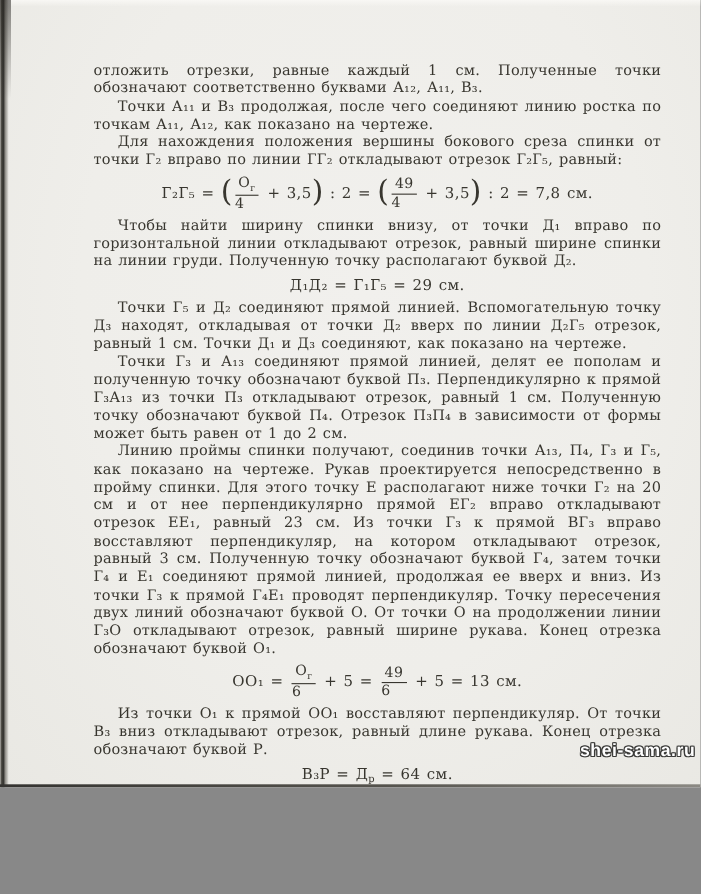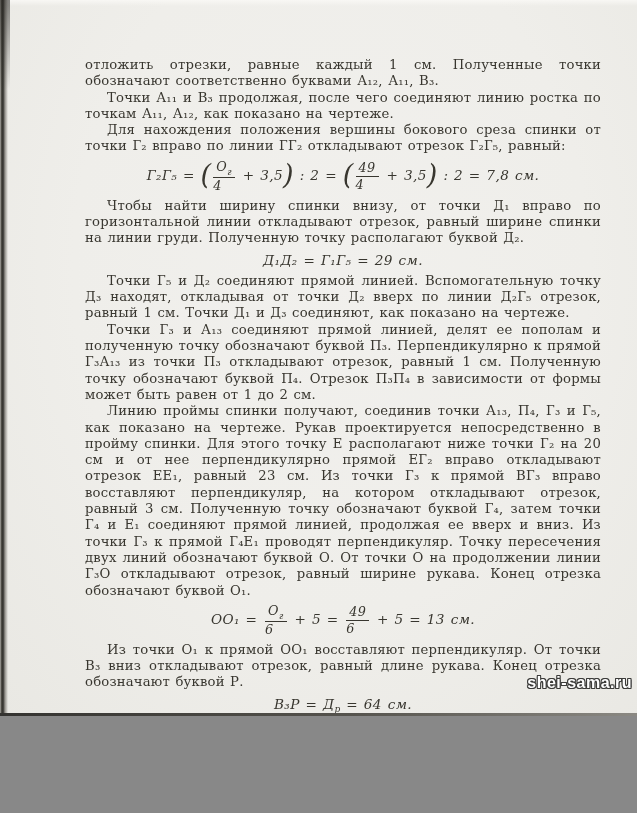--- a/index.html
+++ b/index.html
@@ -32,21 +32,20 @@
     left:85px;right:36px;top:57px;
     font-size:13.2px;line-height:16.3px;
     text-align:justify;
     letter-spacing:0.2px;
     word-spacing:1px;
   }
   .text-block p{margin:0;}
   .text-block p.indent{text-indent:22px;}
   .formula{
     text-align:center;
-    font-style:italic;
     font-size:13.6px;
     margin:5px 0;
     letter-spacing:0.4px;
   }
   .formula .txt{white-space:pre-wrap;}
   .frac{
     display:inline-block;
     vertical-align:middle;
     text-align:left;
     margin:0 2px;

